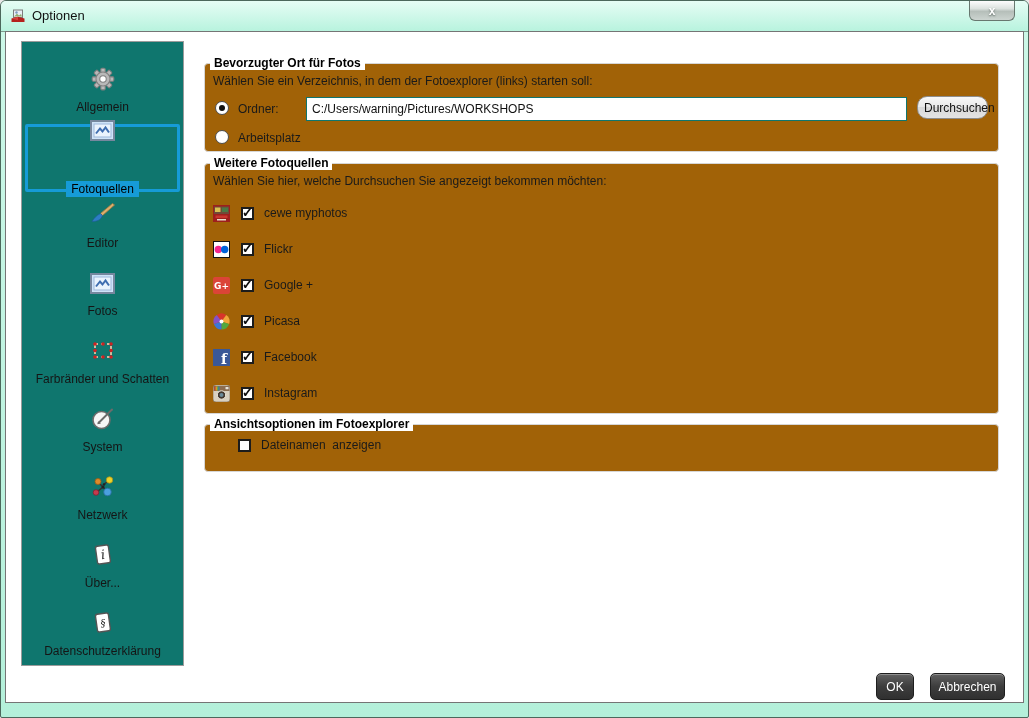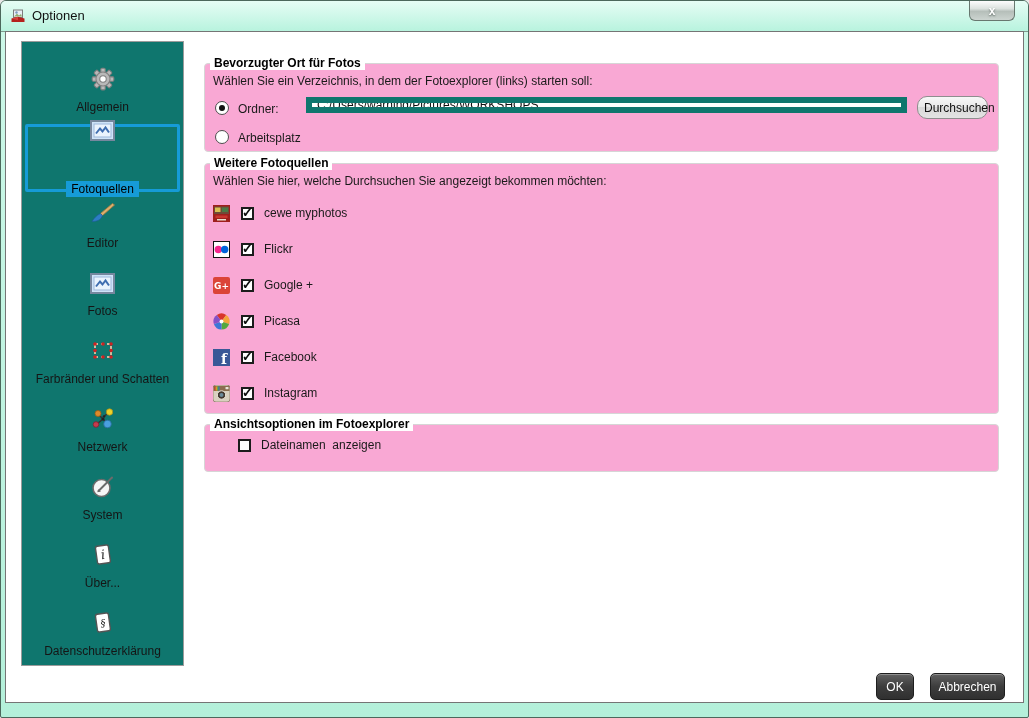--- a/index.html
+++ b/index.html
@@ -23,31 +23,31 @@
   .sidebar{position:absolute;left:15px;top:9px;width:163px;height:625px;box-sizing:border-box;
     border:1px solid #9b9b9b;background:#0f766e;padding-top:14px;}
   .sb-item{height:68px;box-sizing:border-box;display:flex;flex-direction:column;
     align-items:center;justify-content:center;gap:8px;cursor:pointer;}
   .sb-item.selected{border:3px solid #169bd7;border-radius:2px;margin:0 3px;gap:40px;}
   .sb-label{font-size:12px;color:#151515;line-height:14px;text-align:center;}
   .sb-item.selected .sb-label{background:#169bd7;color:#000;padding:1px 5px;}
   .icon-slot{display:flex;align-items:center;justify-content:center;height:26px;}
   
   .group{position:absolute;left:198px;width:795px;box-sizing:border-box;
-    border:1px solid #d6d6d6;border-radius:4px;background:#f9a8d4;}
+    border:1px solid #d6d6d6;border-radius:4px;background:#a16207;}
   .legend{position:absolute;top:-8px;left:5px;background:#fff;padding:0 4px;
     font-size:12px;font-weight:bold;color:#000;}
   .desc{position:absolute;left:8px;top:10px;font-size:12px;color:#1a1a1a;}
   
   .radio{position:absolute;width:14px;height:14px;border:1px solid #4d4d4d;border-radius:50%;
     background:#fff;box-sizing:border-box;cursor:pointer;display:flex;align-items:center;justify-content:center;}
   .radio.on::after{content:"";width:6px;height:6px;border-radius:50%;background:#111;}
   .field-label{position:absolute;font-size:12px;color:#1a1a1a;cursor:default;}
-  .path-input{position:absolute;left:101px;top:33px;width:601px;height:16px;box-sizing:border-box;
-    border:6px solid #0f766e;font-family:"Liberation Sans",sans-serif;font-size:12px;padding:1px 5px;color:#111;}
+  .path-input{position:absolute;left:101px;top:33px;width:601px;height:24px;box-sizing:border-box;
+    border:1px solid #0f766e;font-family:"Liberation Sans",sans-serif;font-size:12px;padding:1px 5px;color:#111;}
   .browse-btn{position:absolute;left:712px;top:32px;width:71px;height:23px;box-sizing:border-box;
     background:linear-gradient(#f8f8f8,#eaeaea 45%,#d9d9d9 50%,#e3e3e3);
     border:1px solid #8e8e8e;border-radius:10px;font-family:"Liberation Sans",sans-serif;
     font-size:12px;color:#111;cursor:pointer;}
   
   .src-row{position:absolute;left:8px;height:36px;display:flex;align-items:center;}
   .src-icon{width:17px;height:17px;display:flex;}
   .checkbox{width:13px;height:13px;box-sizing:border-box;border:2px solid #1c1c1c;background:#fff;
     display:flex;align-items:center;justify-content:center;cursor:pointer;flex:none;}
   .checkbox .mark{display:none;font-size:13px;font-weight:bold;color:#0d0d0d;line-height:1;margin-top:-2px;}
@@ -144,45 +144,45 @@
                 <circle cx="13" cy="17" r="1.8"></circle>
                 <circle cx="21" cy="17" r="1.8"></circle>
               </g>
             </svg>
           </span>
     <span class="sb-label">Farbränder und Schatten</span>
   </div>
         <div class="sb-item">
     <span class="icon-slot">
             <svg width="26" height="26" viewBox="0 0 26 26">
+              <circle cx="11.5" cy="14" r="8.5" fill="#f6f6f6" stroke="#6b6b6b" stroke-width="1.6"></circle>
+              <path d="M8.5 17 L22 3.5" stroke="#6b6b6b" stroke-width="2" stroke-linecap="round"></path>
+              <path d="M7.5 18.2 L11 17.6 L8.3 15.2 Z" fill="#6b6b6b"></path>
+            </svg>
+          </span>
+    <span class="sb-label">System</span>
+  </div>
+        <div class="sb-item">
+    <span class="icon-slot">
+            <svg width="26" height="26" viewBox="0 0 26 26">
               <g stroke="#333" stroke-width="1.5">
                 <line x1="8" y1="8" x2="13" y2="13"></line>
                 <line x1="18.5" y1="6.5" x2="14" y2="10.5"></line>
                 <line x1="7" y1="18" x2="13" y2="13"></line>
                 <line x1="17" y1="17.5" x2="13" y2="13"></line>
               </g>
               <circle cx="13" cy="13" r="1.5" fill="#222"></circle>
               <circle cx="14" cy="10.5" r="1.3" fill="#222"></circle>
               <circle cx="8" cy="7.5" r="3" fill="#dd8a2b" stroke="#9a5c12" stroke-width="0.8"></circle>
               <circle cx="19.5" cy="6" r="3.2" fill="#ecd32b" stroke="#a8921a" stroke-width="0.8"></circle>
               <circle cx="6" cy="18.5" r="2.8" fill="#c43b4e" stroke="#83202e" stroke-width="0.8"></circle>
               <circle cx="17.5" cy="18" r="3.8" fill="#4aa0e0" stroke="#2a6da3" stroke-width="0.8"></circle>
             </svg>
           </span>
     <span class="sb-label">Netzwerk</span>
-  </div>
-        <div class="sb-item">
-    <span class="icon-slot">
-            <svg width="26" height="26" viewBox="0 0 26 26">
-              <circle cx="11.5" cy="14" r="8.5" fill="#f6f6f6" stroke="#6b6b6b" stroke-width="1.6"></circle>
-              <path d="M8.5 17 L22 3.5" stroke="#6b6b6b" stroke-width="2" stroke-linecap="round"></path>
-              <path d="M7.5 18.2 L11 17.6 L8.3 15.2 Z" fill="#6b6b6b"></path>
-            </svg>
-          </span>
-    <span class="sb-label">System</span>
   </div>
         <div class="sb-item">
     <span class="icon-slot">
             <svg width="26" height="26" viewBox="0 0 26 26">
               <g transform="rotate(-8 13 13)">
                 <rect x="6.5" y="3.5" width="13" height="18" rx="2" fill="#fff" stroke="#555" stroke-width="1.4"></rect>
                 <text x="13" y="17" font-size="13" font-style="italic" font-family="DejaVu Serif,serif" fill="#222" text-anchor="middle">i</text>
               </g>
             </svg>
           </span>

